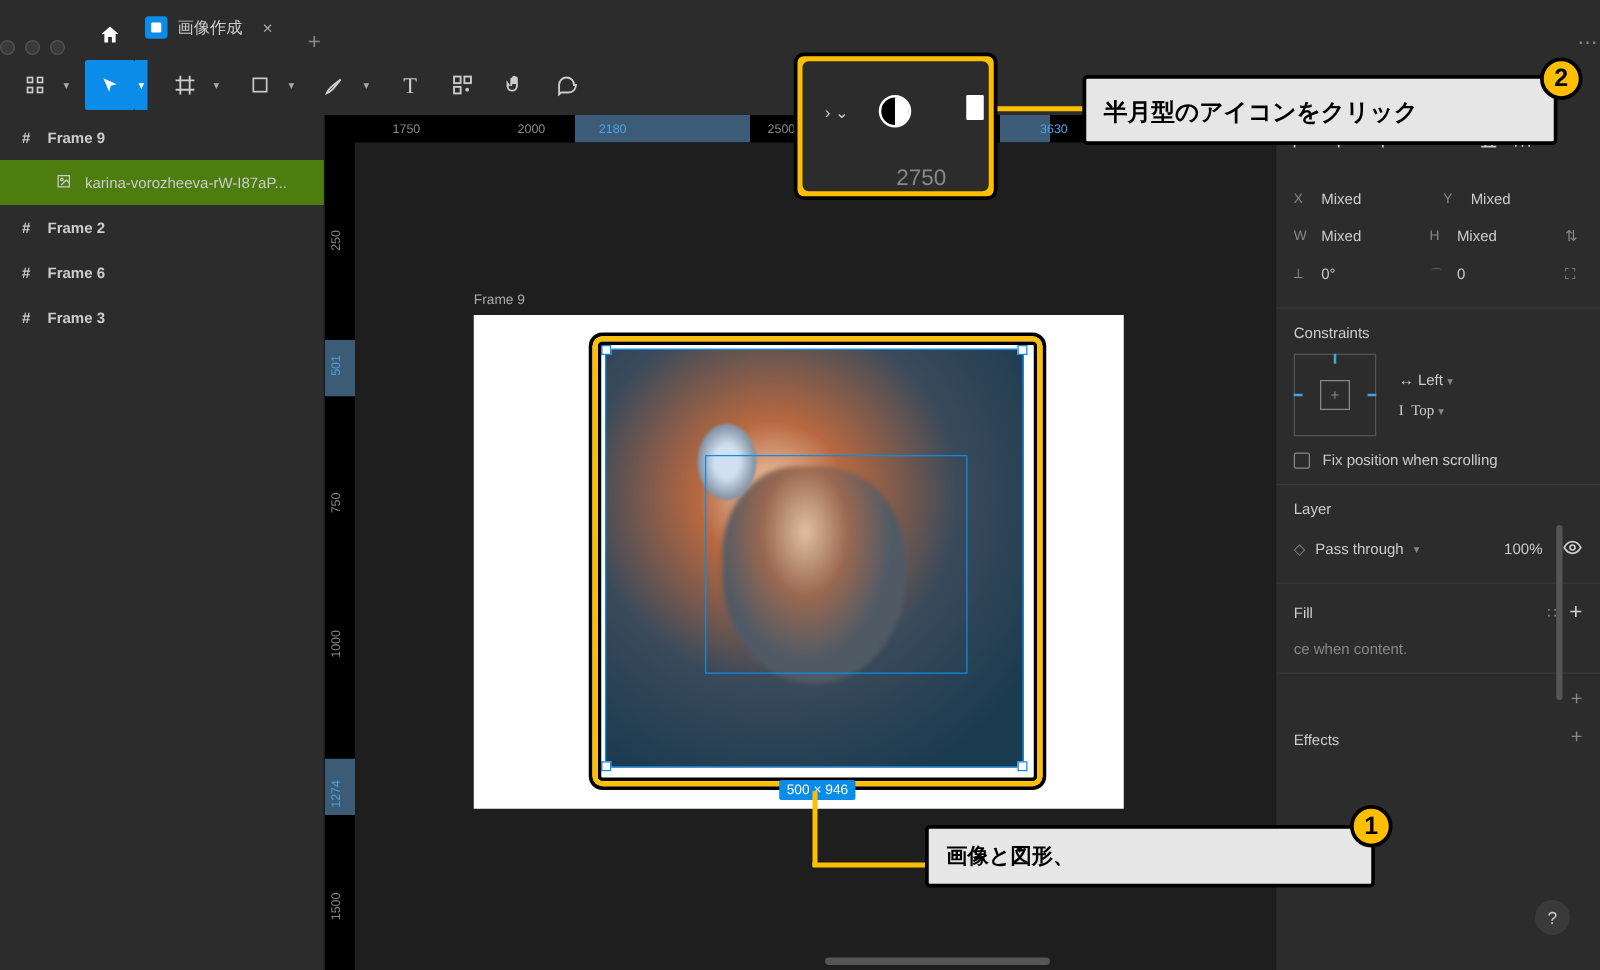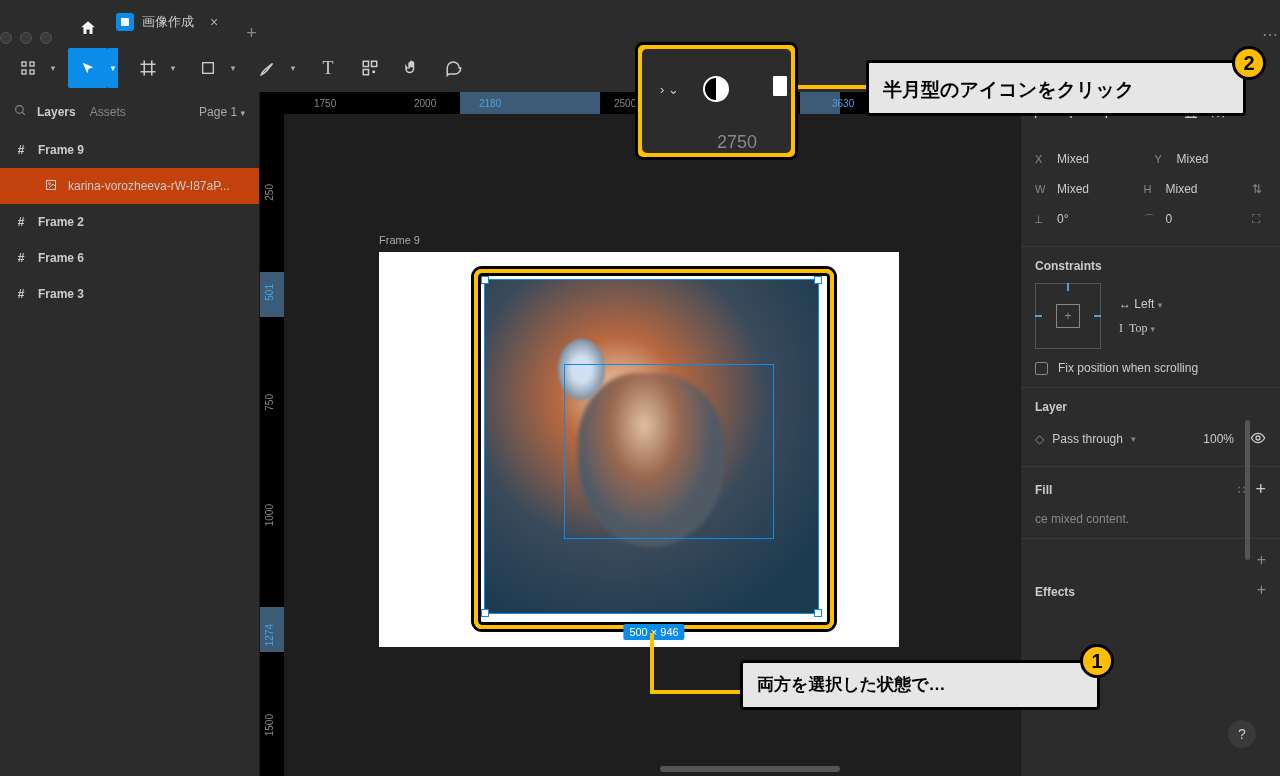--- a/index.html
+++ b/index.html
@@ -28,21 +28,21 @@
 .main { display: flex; height: calc(100% - 92px); }
 
 
 .left { width: 260px; background: #2c2c2c; border-right: 1px solid #1a1a1a; }
 .left-head { display: flex; align-items: center; height: 40px; padding: 0 14px; font-size: 12px; }
 .left-head .search { margin-right: 10px; color: #888; }
 .left-head .layers-lbl { font-weight: 600; margin-right: 14px; }
 .left-head .assets-lbl { color: #888; }
 .left-head .page-sel { margin-left: auto; color: #aaa; }
 .layer { display: flex; align-items: center; height: 36px; padding: 0 14px; font-size: 12px; gap: 10px; }
-.layer.sel { background: #c2410c; align-items: center; }
+.layer.sel { background: #4d7c0f; align-items: center; }
 .layer.bold { font-weight: 600; }
 .layer .indent { width: 20px; }
 .layer-icon { width: 14px; text-align: center; color: #ccc; }
 
 
 .canvas-wrap { flex: 1; position: relative; background: #000000; }
 .ruler-h { position: absolute; top: 0; left: 24px; right: 0; height: 22px; display: flex; align-items: center; }
 .ruler-mark { position: absolute; font-size: 10px; color: #888; }
 .ruler-mark.blue { color: #4aa3df; }
 .ruler-v { position: absolute; top: 22px; left: 0; width: 24px; bottom: 0; }
@@ -68,21 +68,21 @@
 
 
 .right { width: 260px; background: #2c2c2c; border-left: 1px solid #1a1a1a; overflow: hidden; font-size: 12px; }
 .align-row { display: flex; height: 40px; align-items: center; padding: 0 6px; gap: 2px; }
 .align-btn { width: 28px; height: 28px; display: flex; align-items: center; justify-content: center; color: #ccc; }
 .prop-sec { padding: 12px 14px; border-bottom: 1px solid #383838; }
 .prop-row { display: flex; align-items: center; height: 30px; gap: 8px; }
 .prop-lbl { color: #888; width: 14px; font-size: 11px; }
 .prop-val { flex: 1; font-size: 12px; }
 .prop-icon { color: #888; width: 14px; }
-.sec-title { font-weight: 700; margin-bottom: 10px; }
+.sec-title { font-weight: 400; margin-bottom: 10px; }
 .constraints-box { width: 66px; height: 66px; border: 1px solid #555; position: relative; display: flex; align-items: center; justify-content: center; }
 .constraints-box .inner { width: 24px; height: 24px; border: 1px solid #888; display: flex; align-items: center; justify-content: center; color: #888; }
 .constraints-box .tick { position: absolute; background: #4aa3df; }
 .constraints-box .tick.top { top:-1px; left:50%; width:2px; height:8px; transform:translateX(-50%); }
 .constraints-box .tick.left { left:-1px; top:50%; width:8px; height:2px; transform:translateY(-50%); }
 .constraints-box .tick.right { right:-1px; top:50%; width:8px; height:2px; transform:translateY(-50%); }
 .constraint-opts { display: flex; flex-direction: column; gap: 10px; }
 .check-row { display: flex; align-items: center; gap: 10px; margin-top: 12px; }
 .checkbox { width: 13px; height: 13px; border: 1px solid #888; border-radius: 2px; }
 .add-btn { margin-left: auto; color: #888; font-size: 16px; }
@@ -199,31 +199,20 @@
   <div class="tool">
     <svg width="18" height="18" viewBox="0 0 24 24" fill="none" stroke="#ccc" stroke-width="2">
         <path d="M21 12a8 8 0 01-8 8H5l-2 2V12a8 8 0 0116 0z"></path>
       </svg>
   </div>
 </div>
 
 <div class="main">
 
   <div class="left">
-    <div class="left-head">
-      <span class="search">
-        <svg width="13" height="13" viewBox="0 0 24 24" fill="none" stroke="#888" stroke-width="2">
-            <circle cx="10" cy="10" r="7"></circle>
-            <line x1="20" y1="20" x2="15" y2="15"></line>
-          </svg>
-      </span>
-      <span class="layers-lbl">Layers</span>
-      <span class="assets-lbl">Assets</span>
-      <span class="page-sel"><span>Page 1</span> <span style="font-size:9px">▾</span></span>
-    </div>
     <div id="layer-list">
         <div class="layer bold">
           <span class="layer-icon">#</span>
           <span>Frame 9</span>
         </div>
         <div class="layer sel">
           <span class="indent"></span>
           <span class="layer-icon"><svg width="12" height="12" viewBox="0 0 24 24" fill="none" stroke="#ccc" stroke-width="2">
               <rect x="3" y="3" width="18" height="18"></rect>
               <circle cx="9" cy="9" r="2"></circle>
@@ -405,21 +394,21 @@
         </span>
       </div>
     </div>
 
     <div class="prop-sec">
       <div style="display:flex;align-items:center">
         <span class="sec-title" style="margin:0">Fill</span>
         <span class="grid-btn">∷</span>
         <span style="font-size:18px;color:#ccc">+</span>
       </div>
-      <div style="margin-top:12px;color:#888">ce mixed content.</div>
+      <div style="margin-top:12px;color:#888">ce when content.</div>
     </div>
 
     <div class="prop-sec" style="border:none">
       <div style="display:flex">
           <span class="add-btn">+</span>
         </div>
     </div>
 
     <div class="prop-sec" style="border:none;padding-top:0">
       <div style="display:flex;align-items:flex-end">
@@ -445,17 +434,17 @@
 
 <div class="connector" style="left:798px;top:85px;width:68px;height:4px"></div>
 <div class="tip-box tip2" style="left:866px; top:60px">
   <span>半月型のアイコンをクリック</span>
 </div>
 <div class="badge-num" style="left:1232px; top:46px">2</div>
 
 <div class="connector" style="left:650px;top:633px;width:4px;height:60px"></div>
 <div class="connector" style="left:650px;top:690px;width:90px;height:4px"></div>
 <div class="tip-box tip1" style="left:740px; top:660px">
-  <div>両方を選択した状態で…</div>
+  <div>画像と図形、</div>
 </div>
 <div class="badge-num" style="left:1080px; top:644px">1</div>
 
 <div class="help">?</div>
 
 </body></html>

